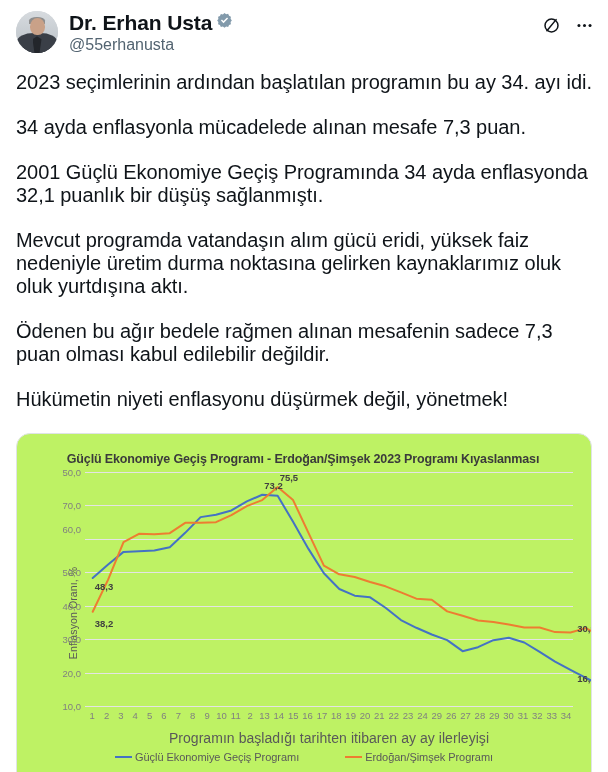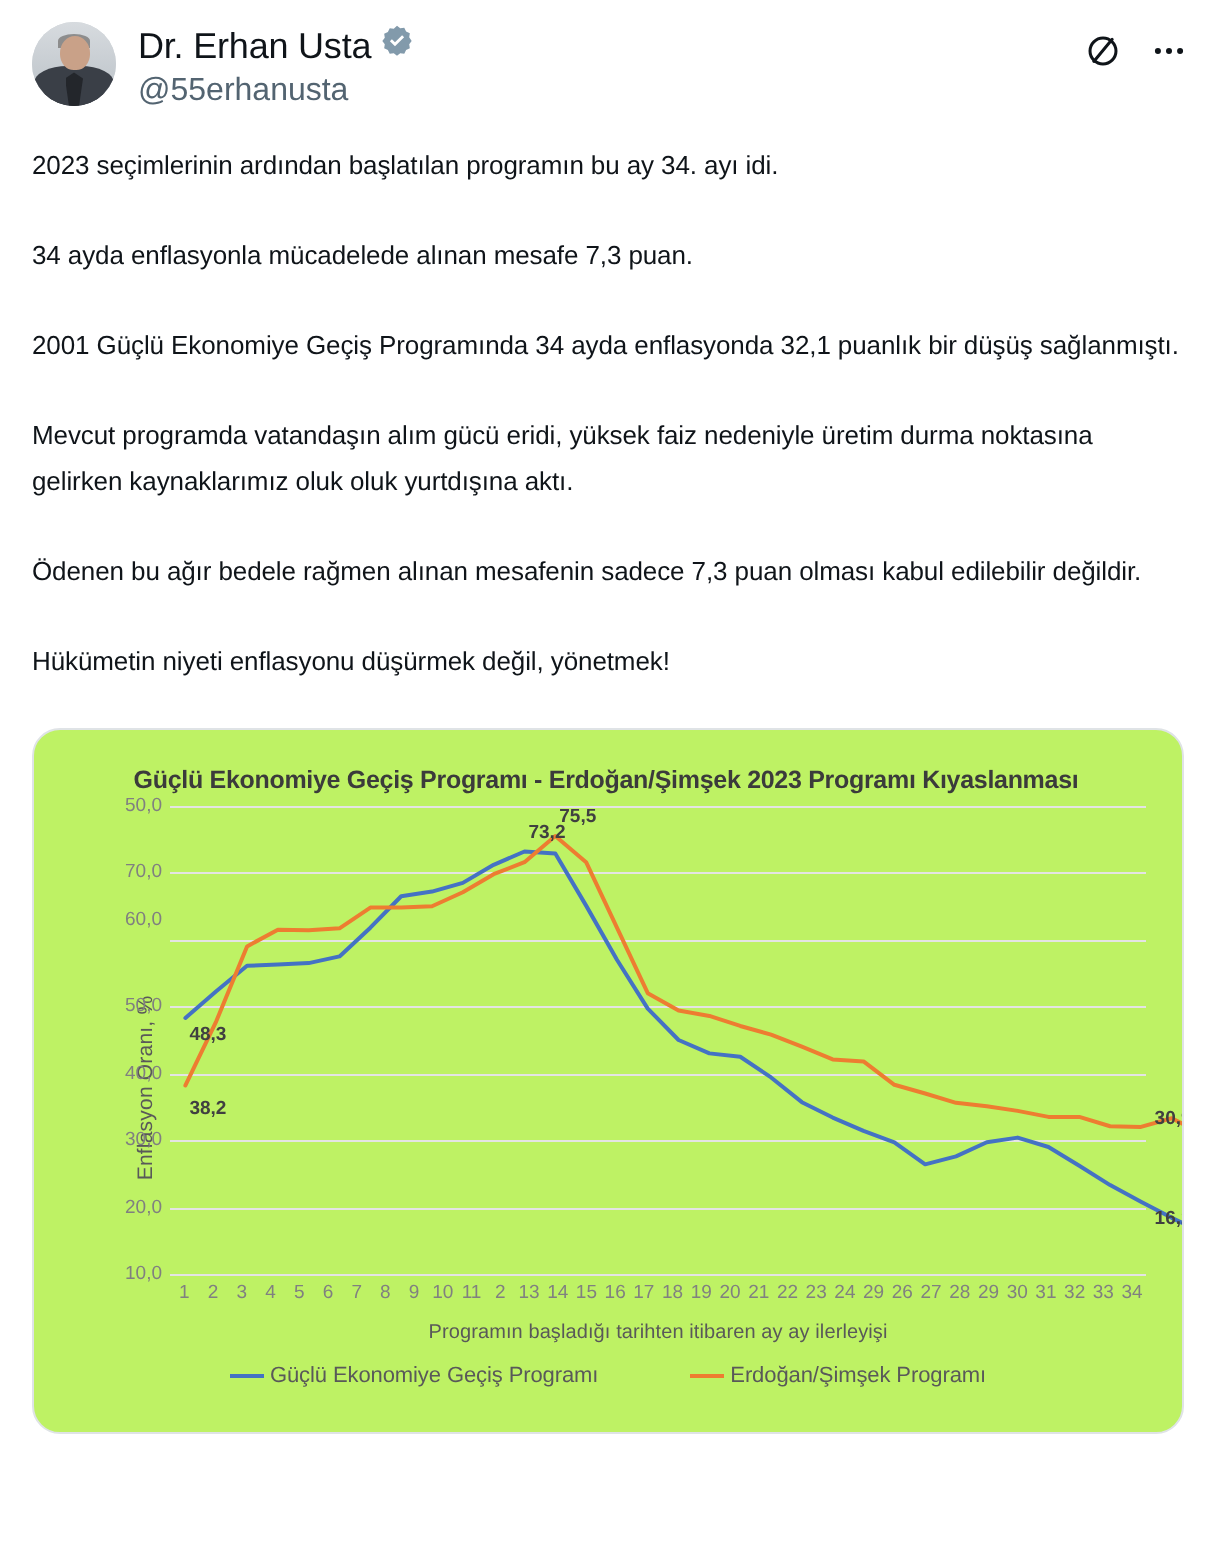--- a/index.html
+++ b/index.html
@@ -66,22 +66,22 @@
     position: absolute;
     left: 50%; bottom: 0;
     width: 9px; height: 40%;
     margin-left: -4.5px;
     background: #23262b;
     clip-path: polygon(50% 0, 100% 18%, 78% 100%, 22% 100%, 0 18%);
   }
   .names { margin-left: 11px; padding-top: 1px; }
   .name-row { display: flex; align-items: center; }
   .dname {
-    font-size: 18px;
-    font-weight: normal;
+    font-size: 21px;
+    font-weight: bold;
     color: #0f1419;
     letter-spacing: -0.1px;
     line-height: 20px;
     text-align: right;
   }
   .verified { margin-left: 4px; display: block; }
   .handle {
     font-size: 16px;
     color: #536471;
     line-height: 20px;
@@ -93,21 +93,21 @@
     align-items: center;
     gap: 14px;
     padding-top: 5px;
   }
   .grok-icon { display: block; }
   .more-icon { display: block; }
 
   
   .body { padding: 0 16px; }
   .para {
-    font-size: 13px;
+    font-size: 20px;
     line-height: 23px;
     color: #0f1419;
     margin: 0 0 22px 0;
     letter-spacing: -0.05px;
   }
   .para:first-child { margin-top: 9px; }
 
   
   .card {
     margin: 0 16px;
@@ -185,21 +185,21 @@
   .xtick {
     font-size: 9.5px;
     color: #808080;
     text-align: center;
     flex: 1 1 0;
   }
   .xlabel {
     position: absolute;
     left: 58px; right: 6px; top: 258px;
     text-align: center;
-    font-size: 10px;
+    font-size: 14px;
     color: #595959;
     letter-spacing: 0.05px;
   }
   .legend {
     position: absolute;
     left: 0; right: 0; bottom: 22px;
     display: flex;
     justify-content: center;
     gap: 46px;
     align-items: flex-end;

